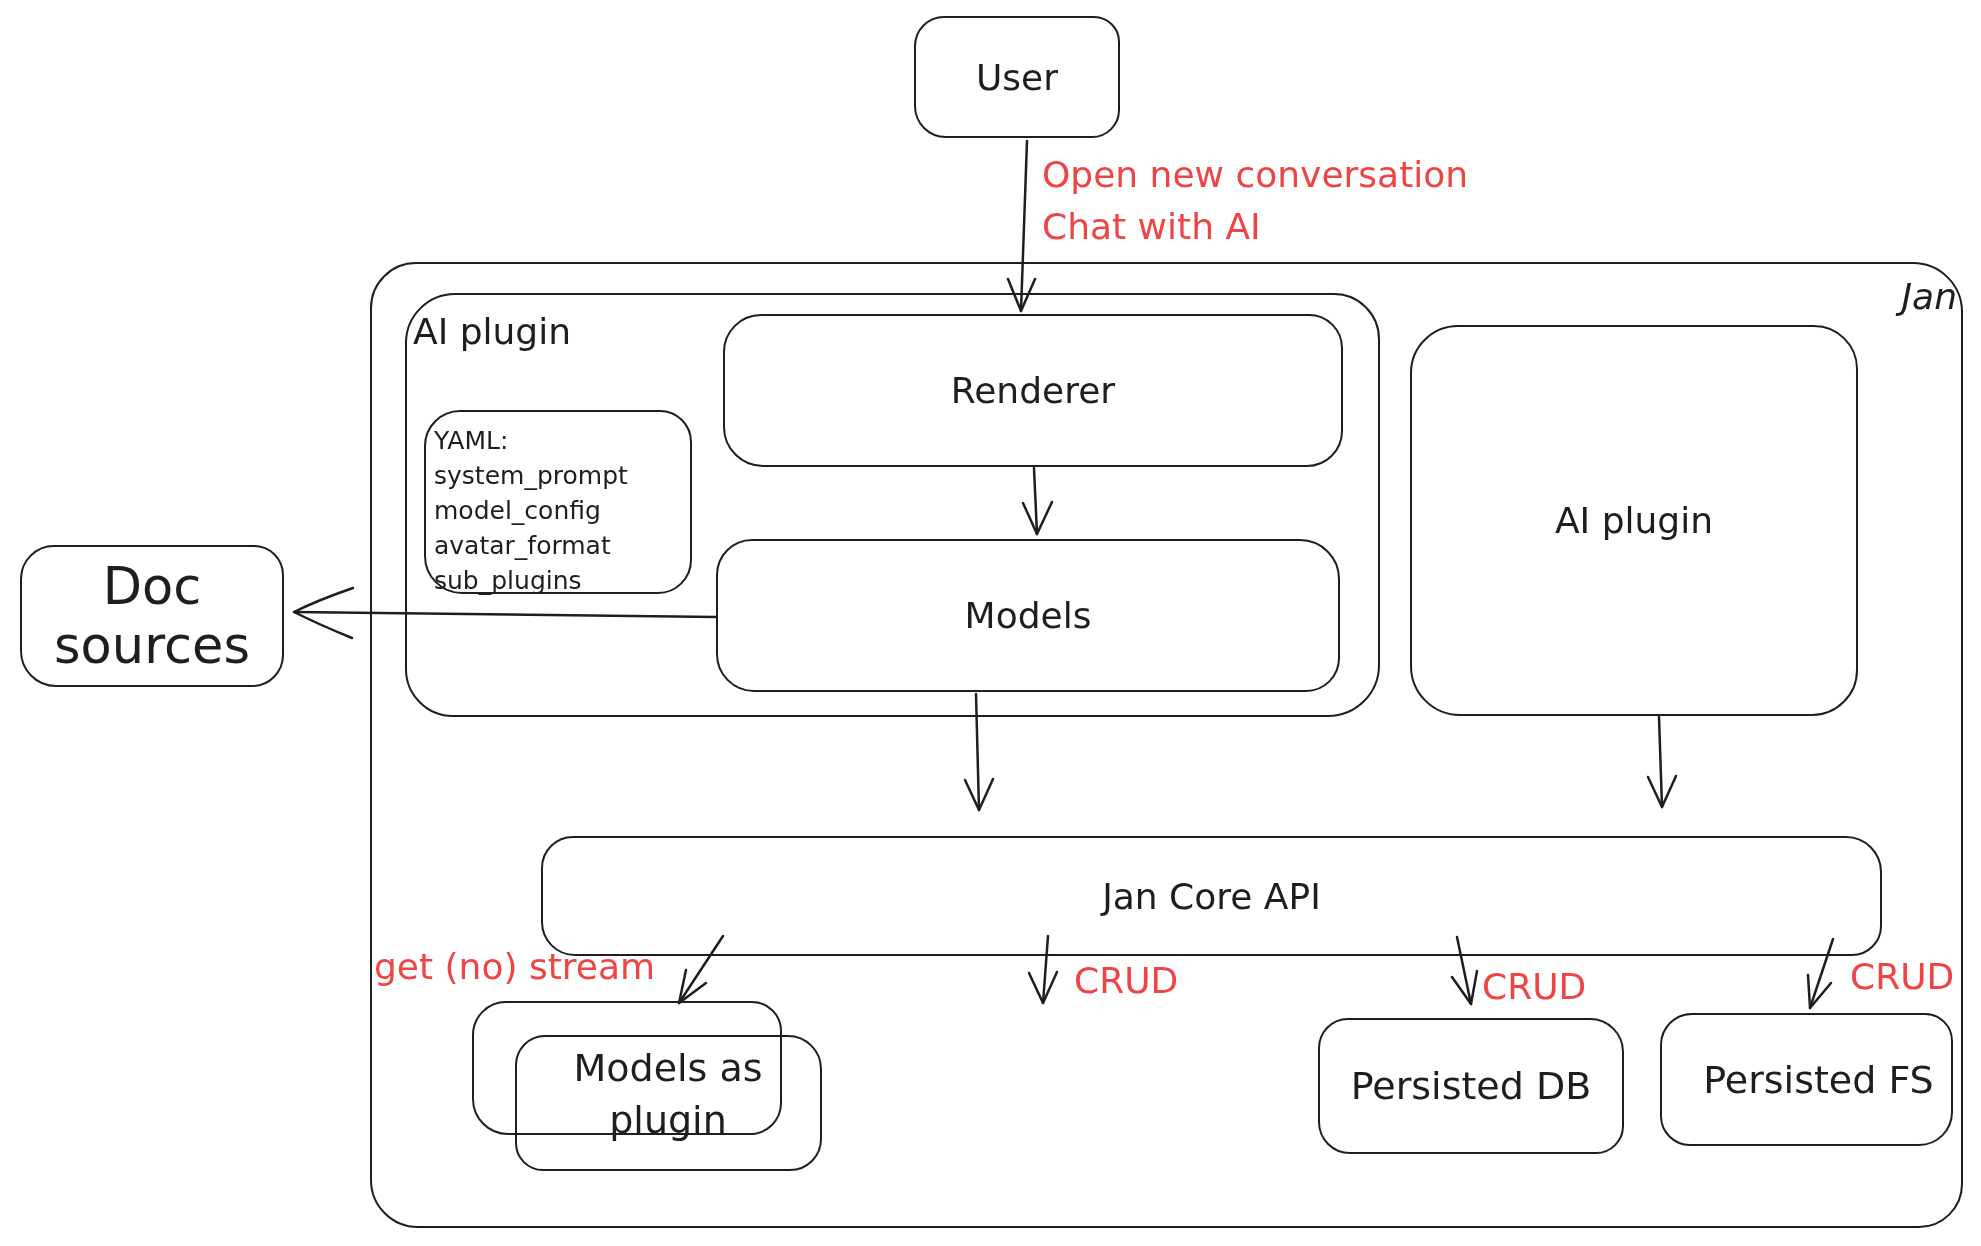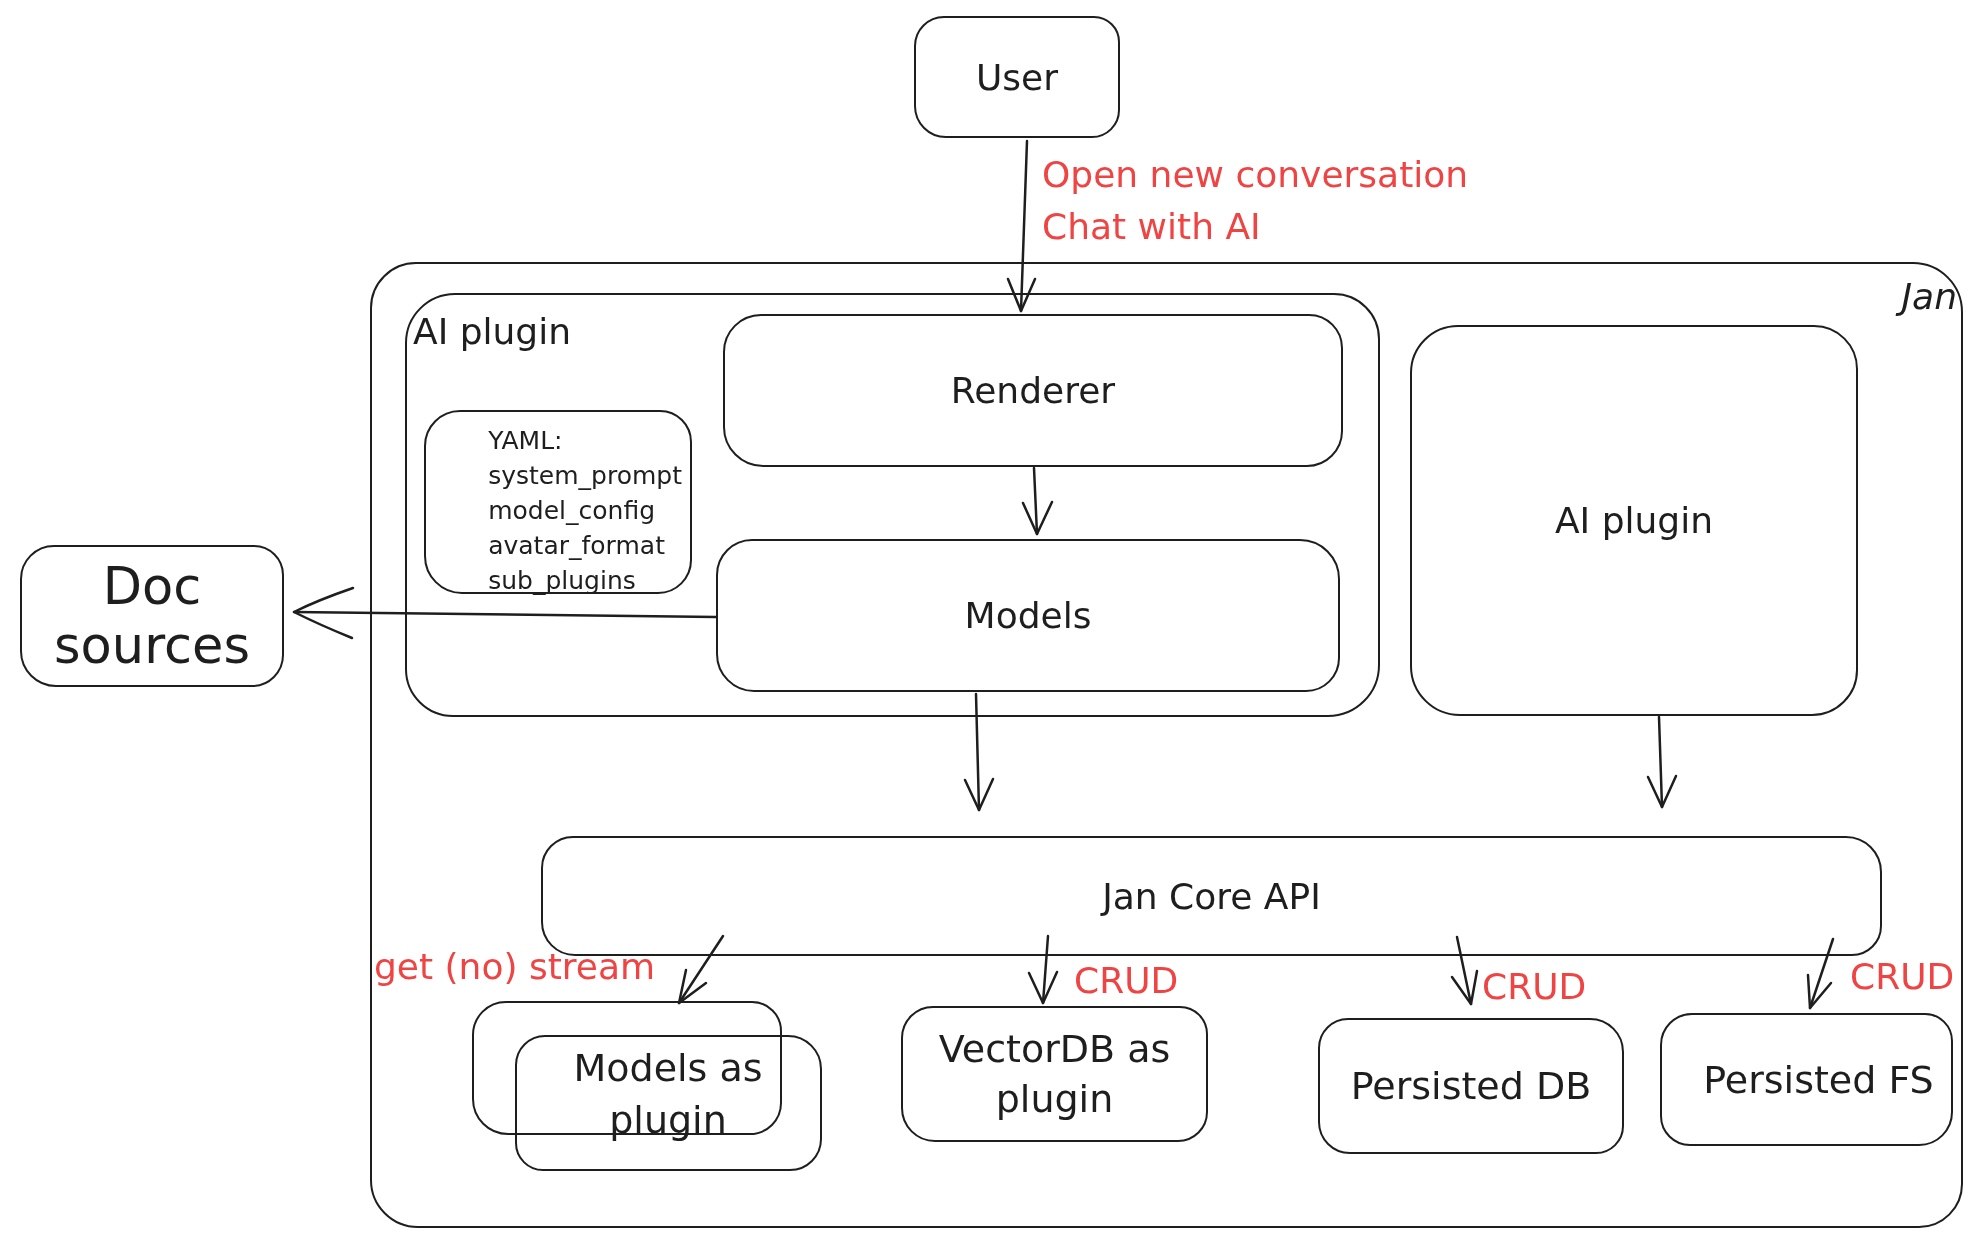--- a/index.html
+++ b/index.html
@@ -42,21 +42,21 @@
   </div>
 
   <div class="node" style="left:723px;top:314px;width:620px;height:153px;border-radius:38px 34px 36px 40px;">
     <span class="lbl" style="font-size:36px;">Renderer</span>
   </div>
 
   <div class="node" style="left:716px;top:539px;width:624px;height:153px;border-radius:36px 40px 34px 38px;">
     <span class="lbl" style="font-size:36px;">Models</span>
   </div>
 
-  <div class="node" style="left:424px;top:410px;width:268px;height:184px;border-radius:36px 32px 34px 38px;align-items:flex-start;justify-content:flex-end;text-align:left;padding:11px 8px 0 20px;font-size:25px;line-height:35px;">
+  <div class="node" style="left:424px;top:410px;width:268px;height:184px;border-radius:36px 32px 34px 38px;align-items:flex-start;justify-content:flex-start;text-align:left;padding:11px 8px 0 8px;font-size:25px;line-height:35px;">
     <div>
       <div>YAML:</div>
       <div>system_prompt</div>
       <div>model_config</div>
       <div>avatar_format</div>
       <div>sub_plugins</div>
     </div>
   </div>
 
   <div class="node" style="left:1410px;top:325px;width:448px;height:391px;border-radius:48px 44px 46px 50px;">
@@ -68,23 +68,20 @@
   </div>
 
   <div class="node" style="left:541px;top:836px;width:1341px;height:120px;border-radius:32px 36px 30px 34px;align-items:center;">
     <span class="lbl" style="font-size:36px;">Jan Core API</span>
   </div>
 
   <div class="node" style="left:472px;top:1001px;width:310px;height:134px;border-radius:34px 30px 32px 36px;"></div>
   <div class="node" style="left:515px;top:1035px;width:307px;height:136px;border-radius:30px 34px 32px 28px;"></div>
   <div class="abs" style="left:513px;top:1042px;width:310px;text-align:center;font-size:38px;line-height:52px;">Models as plugin</div>
 
-  <div class="node" style="left:901px;top:1006px;width:307px;height:136px;border-radius:32px 28px 30px 34px;">
-    <span class="lbl" style="font-size:38px;line-height:50px;">VectorDB as plugin</span>
-  </div>
 
   <div class="node" style="left:1318px;top:1008px;width:306px;height:136px;border-radius:30px 34px 28px 32px;margin-top:10px;">
     <span class="lbl" style="font-size:38px;">Persisted DB</span>
   </div>
 
   <div class="node" style="left:1660px;top:1013px;width:293px;height:133px;border-radius:32px 28px 34px 30px;padding-left:24px;">
     <span class="lbl" style="font-size:38px;">Persisted FS</span>
   </div>
 
   <div class="edge-label" style="left:1042px;top:154px;font-size:36px;">Open new conversation</div>

